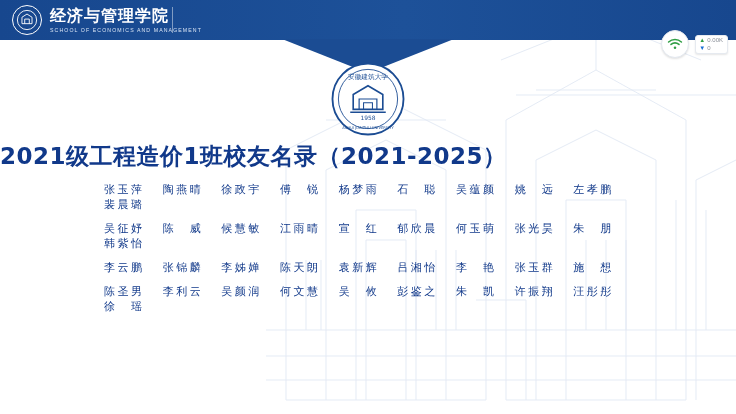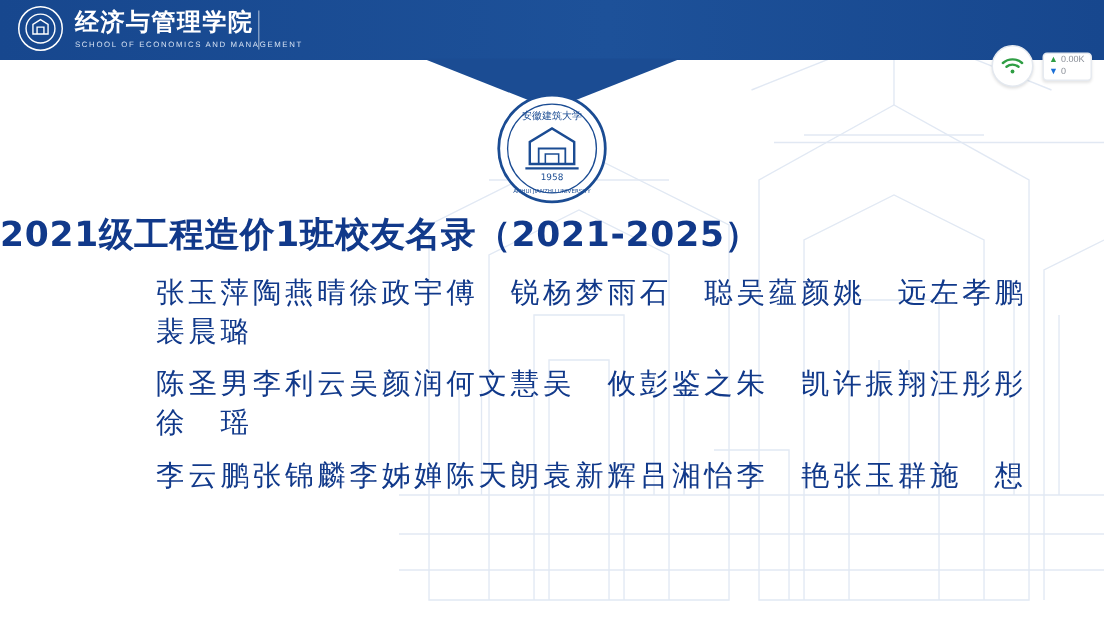--- a/index.html
+++ b/index.html
@@ -42,20 +42,21 @@
     border-left: 86px solid transparent;
     border-right: 86px solid transparent;
     border-top: 34px solid #1b4c93;
   }
 
   
   .logo-lockup {
     position: absolute;
     left: 12px; top: 4px;
     display: flex;
+    align-items: center;
     gap: 8px;
     height: 32px;
   }
   .logo-mark {
     width: 30px; height: 30px;
     border-radius: 50%;
     border: 1.6px solid #ffffff;
     display: flex; align-items: center; justify-content: center;
     color: #fff;
     box-sizing: border-box;
@@ -148,21 +149,21 @@
     left: 104px;
     top: 182px;
     width: 528px;
   }
   .name-row {
     display: grid;
     grid-template-columns: repeat(9, 1fr);
     margin-bottom: 9px;
   }
   .name {
-    font-size: 19px;
+    font-size: 11px;
     color: #11398a;
     text-align: left;
     letter-spacing: 2.5px;
     white-space: nowrap;
     font-family: "DejaVu Sans", "Liberation Sans", sans-serif;
   }
 </style>
 </head>
 <body>
 
@@ -254,38 +255,50 @@
       <div class="name">徐政宇</div>
       <div class="name">傅　锐</div>
       <div class="name">杨梦雨</div>
       <div class="name">石　聪</div>
       <div class="name">吴蕴颜</div>
       <div class="name">姚　远</div>
       <div class="name">左孝鹏</div>
       <div class="name">裴晨璐</div>
     </div>
     <div class="name-row">
-      <div class="name">陈圣男</div>
-      <div class="name">李利云</div>
-      <div class="name">吴颜润</div>
-      <div class="name">何文慧</div>
-      <div class="name">吴　攸</div>
-      <div class="name">彭鉴之</div>
-      <div class="name">朱　凯</div>
-      <div class="name">许振翔</div>
-      <div class="name">汪彤彤</div>
-      <div class="name">徐　瑶</div>
+      <div class="name">吴征妤</div>
+      <div class="name">陈　威</div>
+      <div class="name">候慧敏</div>
+      <div class="name">江雨晴</div>
+      <div class="name">宣　红</div>
+      <div class="name">郁欣晨</div>
+      <div class="name">何玉萌</div>
+      <div class="name">张光昊</div>
+      <div class="name">朱　朋</div>
+      <div class="name">韩紫怡</div>
     </div>
     <div class="name-row">
       <div class="name">李云鹏</div>
       <div class="name">张锦麟</div>
       <div class="name">李姊婵</div>
       <div class="name">陈天朗</div>
       <div class="name">袁新辉</div>
       <div class="name">吕湘怡</div>
       <div class="name">李　艳</div>
       <div class="name">张玉群</div>
       <div class="name">施　想</div>
       <div class="name"></div>
     </div>
+    <div class="name-row">
+      <div class="name">陈圣男</div>
+      <div class="name">李利云</div>
+      <div class="name">吴颜润</div>
+      <div class="name">何文慧</div>
+      <div class="name">吴　攸</div>
+      <div class="name">彭鉴之</div>
+      <div class="name">朱　凯</div>
+      <div class="name">许振翔</div>
+      <div class="name">汪彤彤</div>
+      <div class="name">徐　瑶</div>
+    </div>
   </div>
 
 </div>
 
 </body></html>

